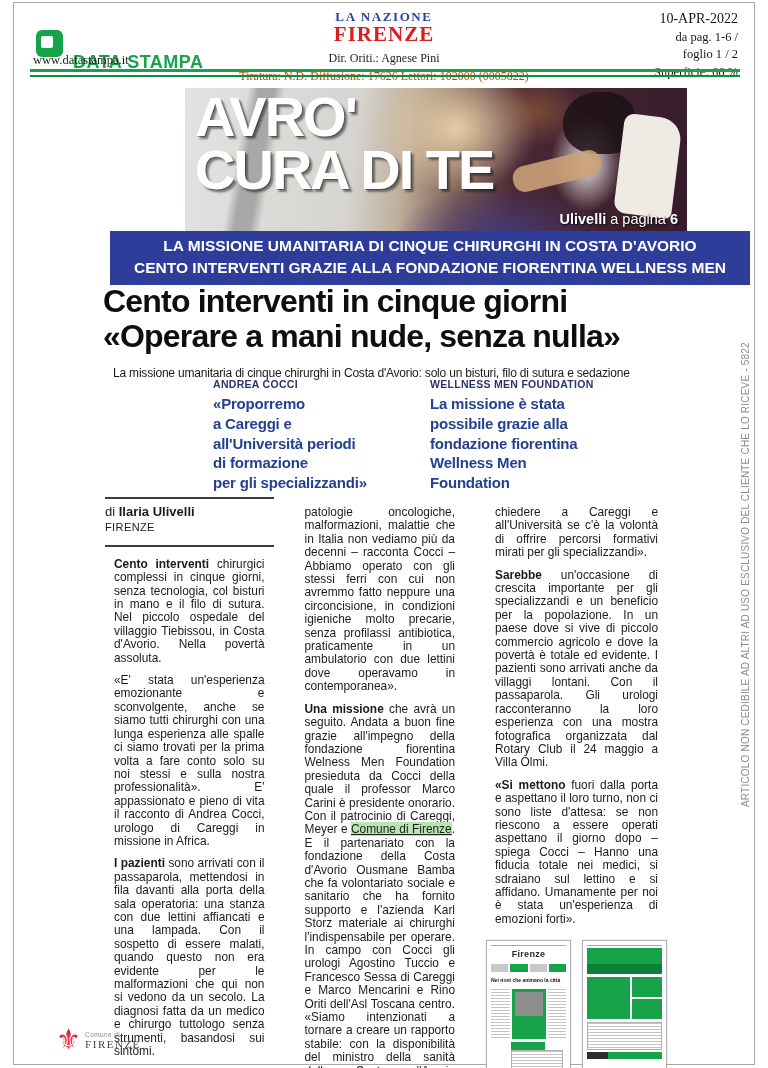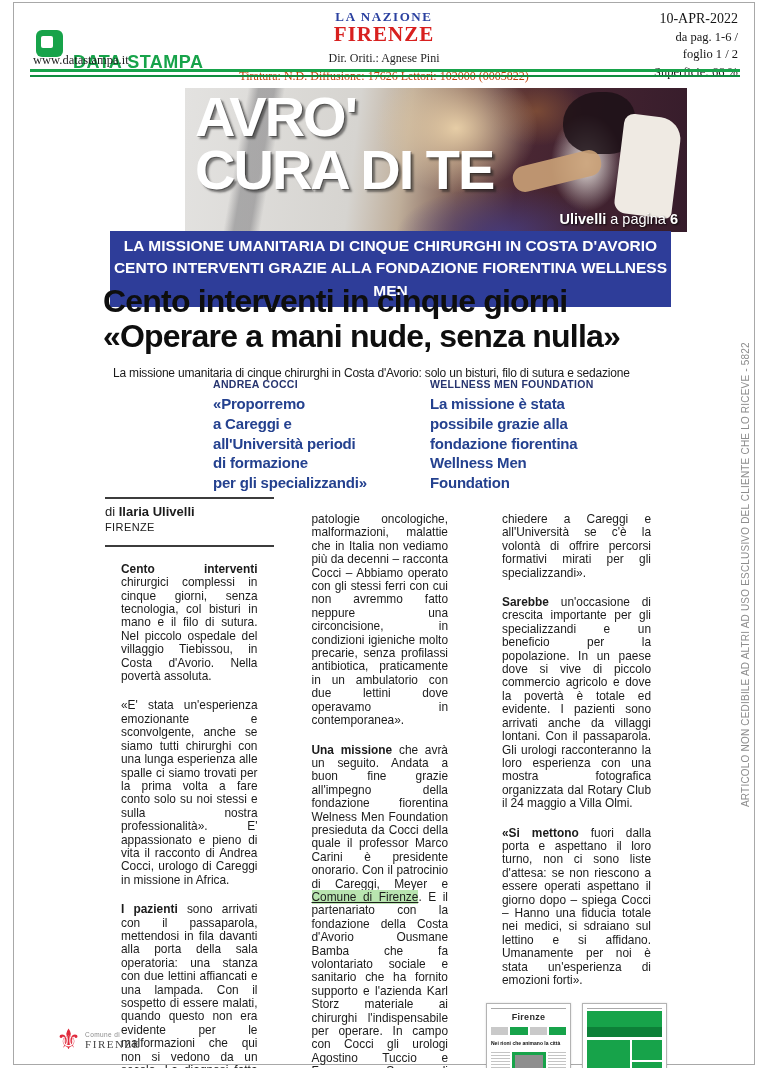--- a/index.html
+++ b/index.html
@@ -38,38 +38,38 @@
   .ph-fig2{position:absolute;right:10px;top:28px;width:58px;height:100px;background:#efeae3;
            border-radius:10px 22px 6px 12px;transform:rotate(7deg);}
   .ph-fig3{position:absolute;right:85px;top:70px;width:90px;height:26px;background:#caa177;
            border-radius:12px;transform:rotate(-14deg);opacity:.9;}
   .photo-title{position:absolute;left:10px;top:2px;color:#fff;font-weight:900;font-size:56px;line-height:.95;
                letter-spacing:-2px;text-shadow:3px 3px 2px rgba(25,25,25,.5),1px 1px 0 rgba(0,0,0,.35);}
   .photo-credit{position:absolute;right:9px;bottom:5px;color:#fff;font-size:14.5px;
                 text-shadow:1px 1px 2px rgba(0,0,0,.85);}
 
   
-  .kicker{position:absolute;left:110px;top:231px;width:561px;background:#2e3d99;color:#fff;text-align:center;
+  .kicker{position:absolute;left:110px;top:231px;width:640px;background:#2e3d99;color:#fff;text-align:center;
           font-weight:700;font-size:15.5px;line-height:1.45;padding:4px 0 5px;}
   .headline{position:absolute;left:103px;top:284px;margin:0;font-size:32px;font-weight:800;color:#0e0e0e;
             line-height:1.1;letter-spacing:-.8px;}
   .standfirst{position:absolute;left:105px;top:358px;margin:8px;font-size:12px;letter-spacing:-.2px;
               white-space:nowrap;color:#191919;}
 
   
   .quotes{position:absolute;left:213px;top:378px;display:flex;gap:34px;}
   .quote{width:183px;}
   .quote.q2{width:200px;}
   .qlabel{font-size:10.5px;font-weight:700;color:#26346f;letter-spacing:.3px;margin-bottom:4px;}
   .qtext{font-size:15px;font-weight:700;color:#24418f;line-height:1.32;white-space:pre-line;letter-spacing:-.2px;}
 
   
   .bodycols{position:absolute;left:105px;top:497px;width:562px;display:flex;gap:22px;}
   .col{flex:1;font-size:11.9px;line-height:13.4px;text-align:justify;color:#1b1b1b;}
-  .col p{margin:16px;}
+  .col p{margin:9px;}
   .byline-block{border-top:2px solid #3c3c3c;border-bottom:2px solid #3c3c3c;padding:6px 0 10px;margin-bottom:11px;}
   .byline{font-size:13px;}
   .city{font-size:11px;letter-spacing:.4px;margin-top:3px;}
   .hl{background:#b9e5b0;text-decoration:underline;cursor:pointer;}
 
   
   .thumbs{display:flex;gap:11px;margin-top:14px;}
   .thumb{width:83px;height:134px;border:1px solid #b3b3b3;background:#fff;position:relative;overflow:hidden;
          box-shadow:0 0 2px rgba(0,0,0,.15);}
   .t1-rule,.t2-rule{height:1px;background:#aaa;margin:4px 4px 2px;}

